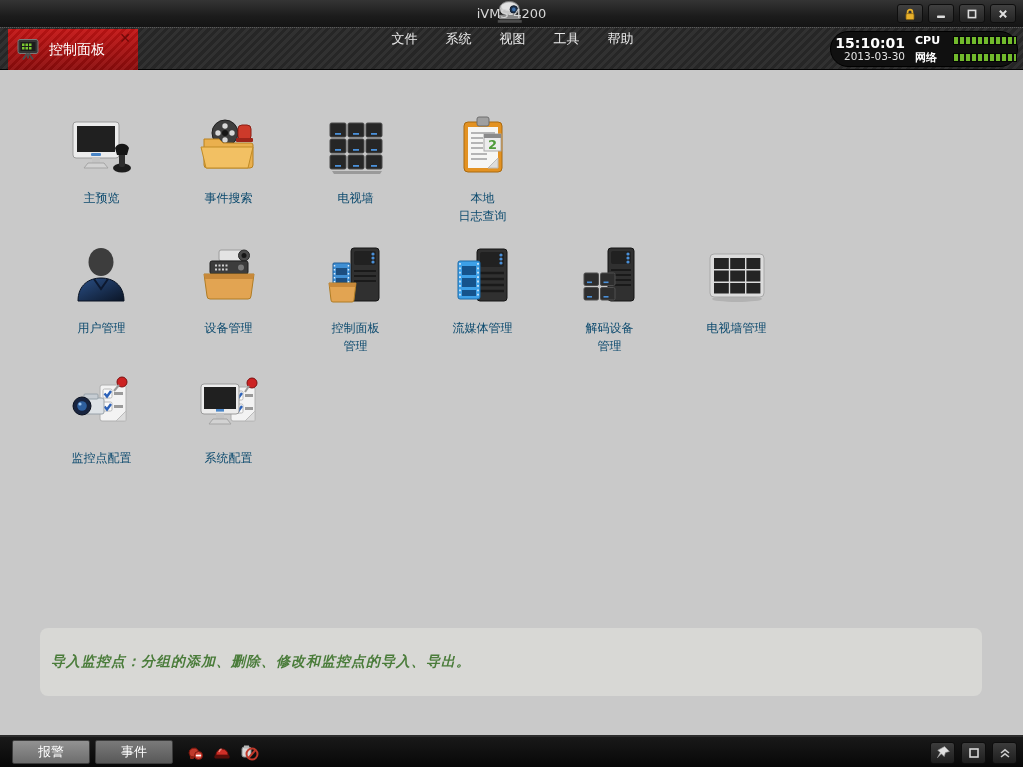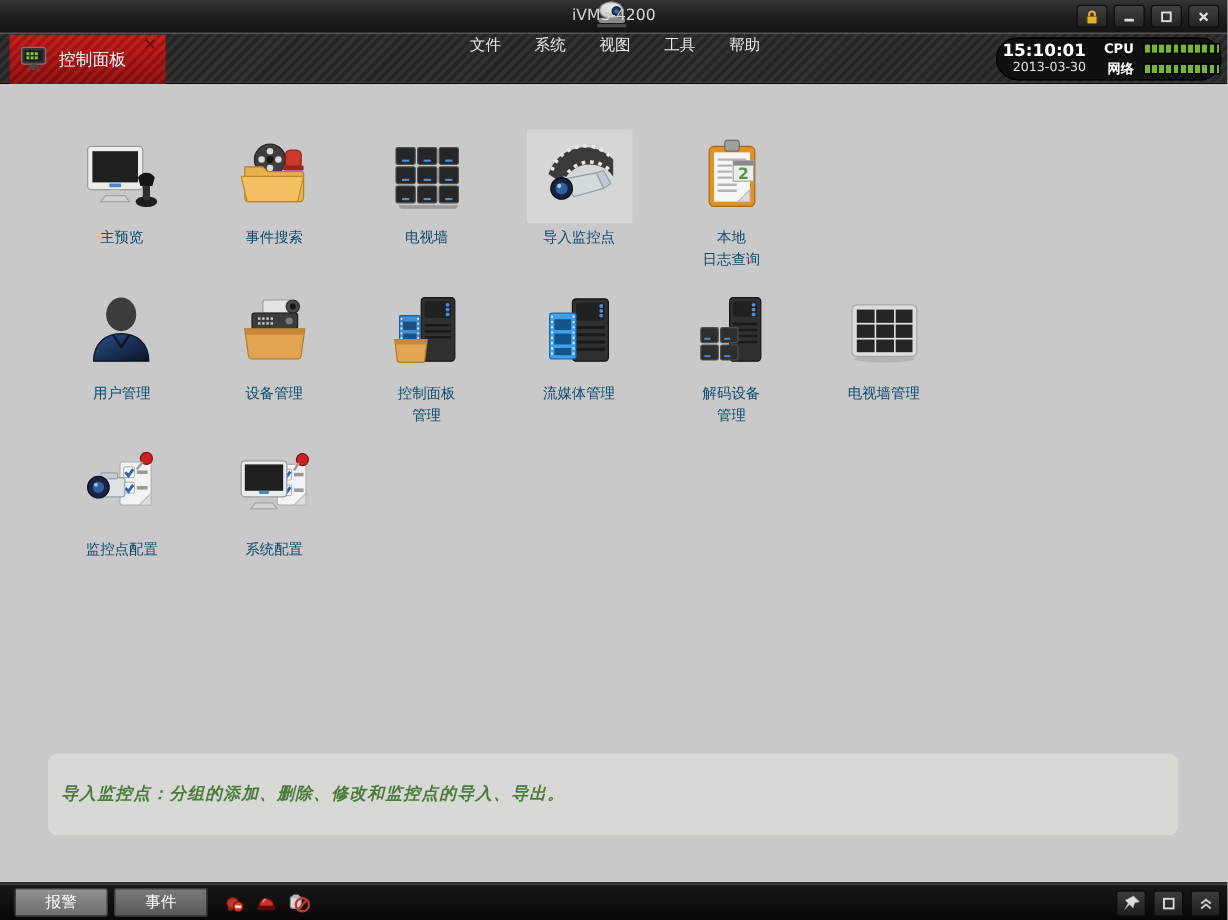--- a/index.html
+++ b/index.html
@@ -28,21 +28,21 @@
   .tab-icon { margin-left:8px; }
   .tab-label { color:#fff; font-size:14px; margin-left:9px; }
   .tab-close { position:absolute; top:2px; right:7px; color:#6e0a0a; font-size:14px; font-weight:bold; line-height:14px; cursor:pointer; }
   .clock-pill { position:absolute; right:5px; top:3px; width:188px; height:36px; background:#101010;
     border-radius:18px; border:1px solid #000; display:flex; align-items:center; }
   .time-block { width:76px; text-align:right; }
   .time { color:#fff; font-size:14px; font-weight:bold; line-height:1.1; }
   .date { color:#e2e2e2; font-size:10.5px; line-height:1.1; }
   .stat-block { margin-left:10px; display:flex; flex-direction:column; gap:3px; }
   .stat-row { display:flex; align-items:center; }
-  .stat-label { color:#fff; font-size:11px; font-weight:bold; width:30px;text-align:right; }
+  .stat-label { color:#fff; font-size:11px; font-weight:bold; width:30px; }
   .stat-bar { width:64px; height:9px; margin-left:8px; border:1px solid #040404;
     background:repeating-linear-gradient(90deg,#72ba2c 0 4px,#0c0c0c 4px 6px); }
 
   
   .main { position:absolute; top:71px; left:0; width:1023px; height:664px; background:#c9c9c9; }
   .row { position:absolute; left:38px; display:flex; }
   .row1 { top:37px; } .row2 { top:167px; } .row3 { top:297px; }
   .cell { width:127px; display:flex; flex-direction:column; align-items:center; cursor:pointer; }
   .icon-wrap { width:88px; height:78px; display:flex; align-items:center; justify-content:center; border-radius:2px; }
   .icon-wrap.selected { background:#d6d6d6; }
@@ -215,35 +215,20 @@
             <rect x="11" y="50" width="6" height="1.8"></rect>
               <rect x="29" y="50" width="6" height="1.8"></rect>
               <rect x="47" y="50" width="6" height="1.8"></rect>
           </g>
           <path d="M8 56 h50 l-2 3 H10z" fill="#9a9a9a"></path>
         </svg>
       </div>
       <div class="app-label">电视墙</div>
     </div>
 
-    <div class="cell">
-      <div class="icon-wrap selected">
-        <svg class="app-icon" viewBox="0 0 64 64">
-          <path d="M6 30 A32 32 0 0 1 60 18 L60 32 A24 24 0 0 0 18 38 z" fill="#3b3b3b"></path>
-          <path d="M9 27 A29 29 0 0 1 58 16" stroke="#e8e8e8" stroke-width="3" stroke-dasharray="3 4" fill="none"></path>
-          <path d="M19 35 A23 23 0 0 1 58 28" stroke="#e8e8e8" stroke-width="3" stroke-dasharray="3 4" fill="none"></path>
-          <path d="M20 34 L46 29 52 42 27 49z" fill="#d3dade" stroke="#93a0a8"></path>
-          <path d="M46 29 L52 42 58 38 52 27z" fill="#bfc9cf" stroke="#93a0a8"></path>
-          <circle cx="17" cy="42" r="9" fill="#16233f" stroke="#0a1220"></circle>
-          <circle cx="17" cy="42" r="5" fill="#2e5f9e"></circle>
-          <circle cx="15" cy="40" r="1.8" fill="#9cc4ee"></circle>
-        </svg>
-      </div>
-      <div class="app-label">导入监控点</div>
-    </div>
 
     <div class="cell">
       <div class="icon-wrap">
         <svg class="app-icon" viewBox="0 0 64 64">
           <rect x="13" y="7" width="38" height="50" rx="4" fill="#e39222" stroke="#a96a10"></rect>
           <rect x="26" y="2" width="12" height="9" rx="2" fill="#a0a0a0" stroke="#6e6e6e"></rect>
           <rect x="17" y="12" width="30" height="41" fill="#f6f6f4"></rect>
           <g stroke="#b5b5b5" stroke-width="2">
             <path d="M20 18 h24"></path>
               <path d="M20 23 h12"></path>

